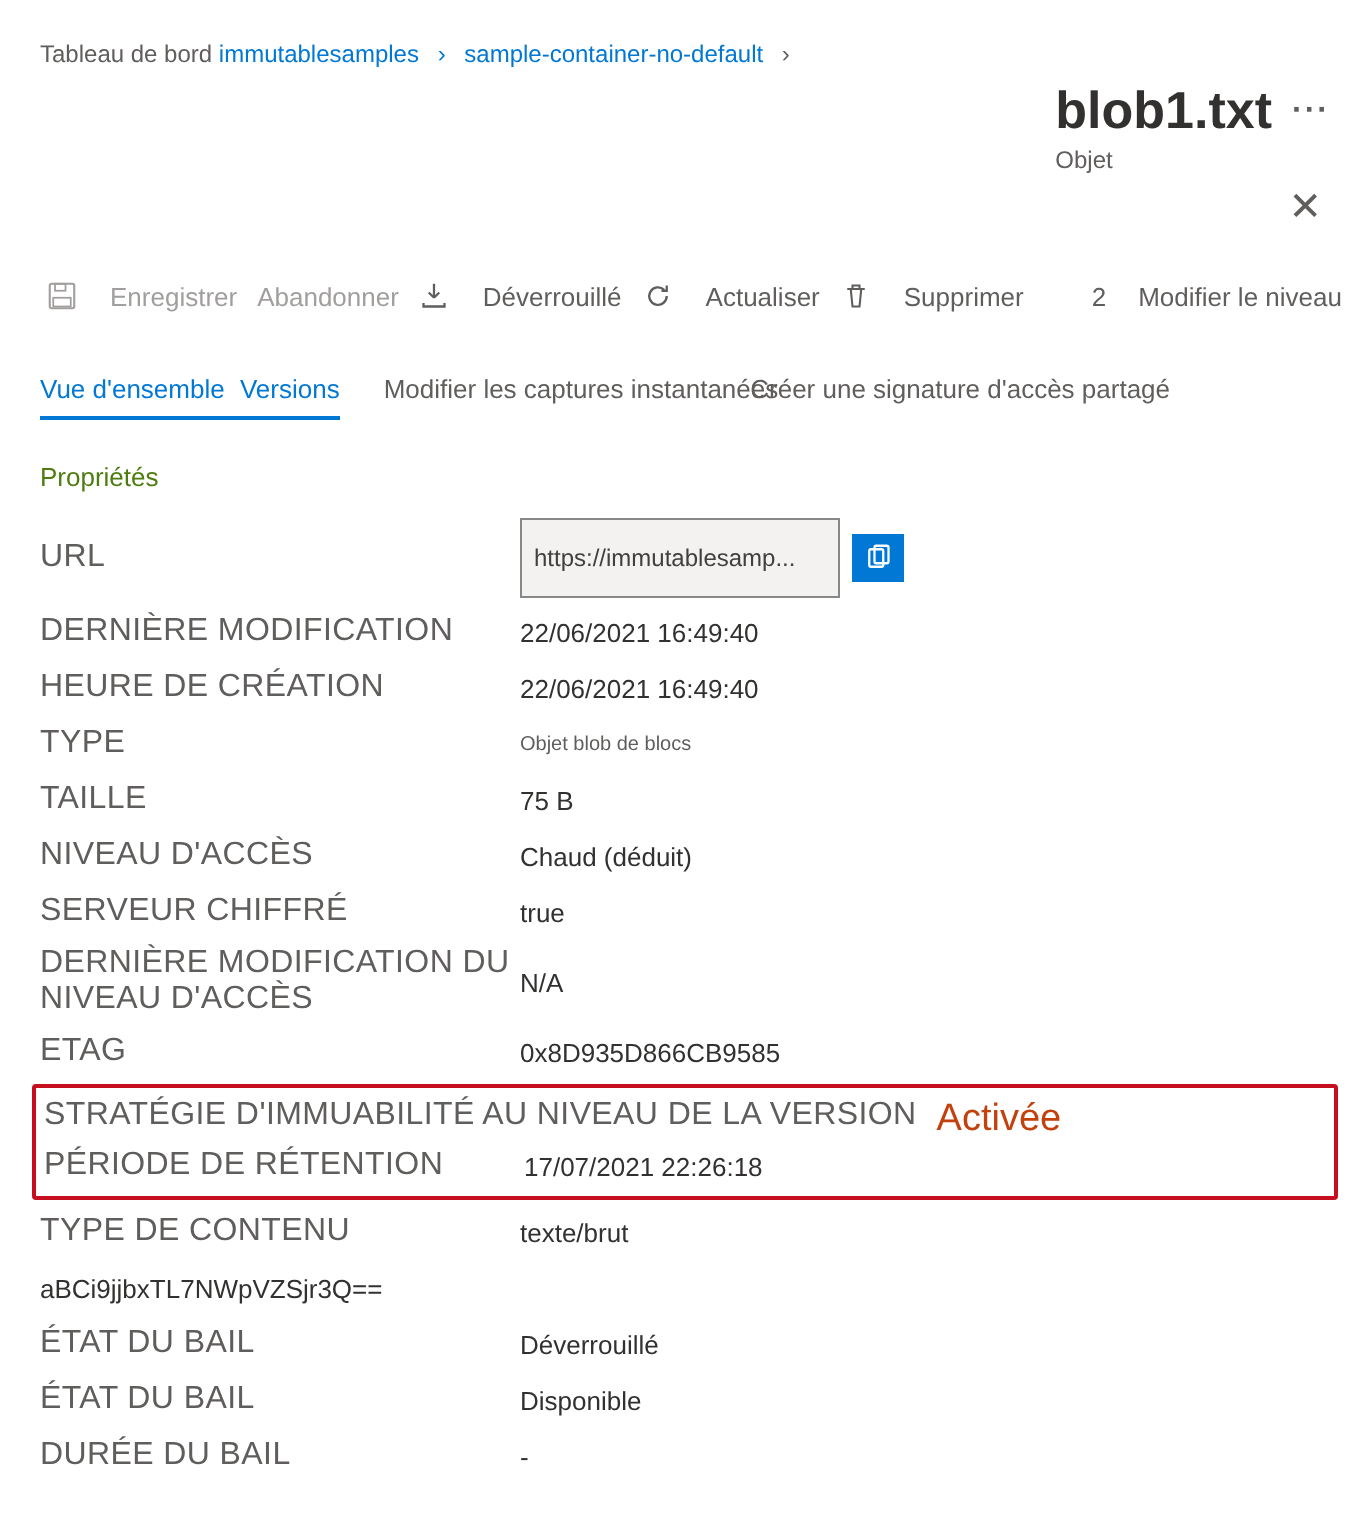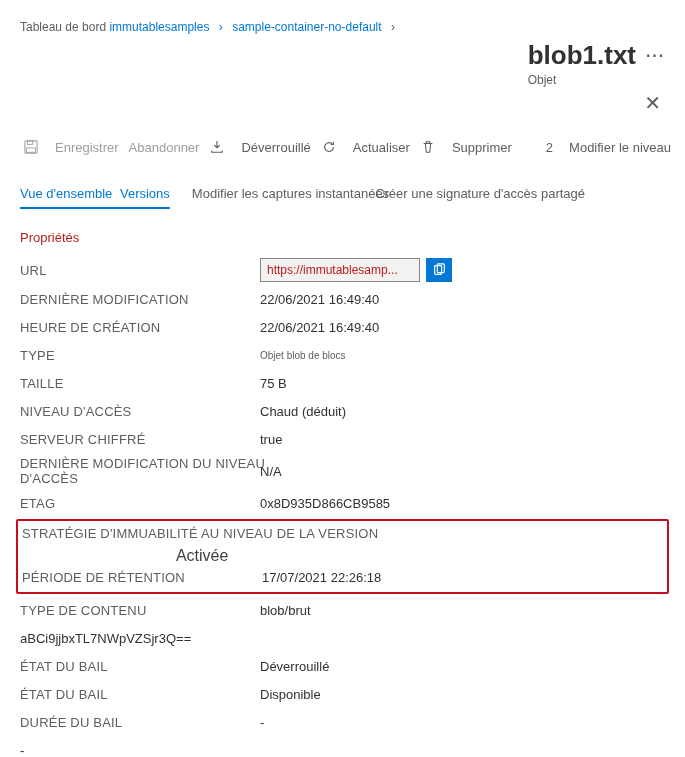--- a/index.html
+++ b/index.html
@@ -64,74 +64,74 @@
     border-bottom: 1px solid transparent;
     color: #323130;
   }
   .tab { padding-bottom: 6px; cursor:pointer; }
   .tab.active { color:#0078d4; border-bottom: 2px solid #0078d4; font-weight:400; }
   .tab.gray { color:#605e5c; }
 
   .section-head {
     margin-top: 20px;
     font-size: 13px;
-    color: #b91c1c;
+    color: #4d7c0f;
   }
 
   .prop-row {
     display: flex;
     align-items: center;
     min-height: 28px;
     padding: 3px 0;
   }
   .prop-label {
     width: 240px;
-    font-size: 13px;
+    font-size: 16px;
     color: #605e5c;
     text-transform: uppercase;
     letter-spacing: 0.2px;
   }
   .prop-value {
     font-size: 13px;
     color: #323130;
     display: flex;
     align-items: center;
     gap: 6px;
   }
   .prop-value.small { font-size: 10px; color:#605e5c; }
 
   .url-box {
     border: 1px solid #8a8886;
     background: #f3f2f1;
-    height: 24px;
+    height: 40px;
     width: 160px;
     padding: 0 6px;
     display: flex;
     align-items: center;
     font-size: 12px;
-    color:#b91c1c;
+    color:#404040;
     overflow:hidden; white-space:nowrap; text-overflow:ellipsis;
   }
   .copy-btn {
     width: 26px; height: 24px;
     background: #0078d4;
     display:flex; align-items:center; justify-content:center;
     cursor:pointer;
   }
 
   .highlight-box {
     border: 2px solid #d83b01;
     border-color: #c50f1f;
     border-radius: 2px;
     padding: 4px 2px;
     margin: 2px -4px;
   }
   .highlight-box .prop-row { min-height: 22px; padding: 1px 2px; }
-  .highlight-inline { display:flex; align-items:center; gap:6px;flex-direction:column; }
-  .highlight-inline .hl-val { font-size:16px; color:#404040; margin-left:4px; }
+  .highlight-inline { display:flex; align-items:flex-start; gap:6px; }
+  .highlight-inline .hl-val { font-size:19px; color:#c2410c; margin-left:4px; }
 
   svg { display:block; }
 </style>
 </head>
 <body>
 
 <div class="breadcrumb">
   <span>Tableau de bord</span>
   <a href="#">immutablesamples</a>
   <span class="sep">›</span>
@@ -265,21 +265,21 @@
       </div>
     </div>
     <div class="prop-row">
       <div class="prop-label">PÉRIODE DE RÉTENTION</div>
       <div class="prop-value">17/07/2021 22:26:18</div>
     </div>
   </div>
 
   <div class="prop-row">
       <div class="prop-label">TYPE DE CONTENU</div>
-      <div class="prop-value">blob/brut</div>
+      <div class="prop-value">texte/brut</div>
     </div>
   <div class="prop-row">
       <div class="prop-value">aBCi9jjbxTL7NWpVZSjr3Q==</div>
     </div>
   <div class="prop-row">
       <div class="prop-label">ÉTAT DU BAIL</div>
       <div class="prop-value">Déverrouillé</div>
     </div>
   <div class="prop-row">
       <div class="prop-label">ÉTAT DU BAIL</div>

